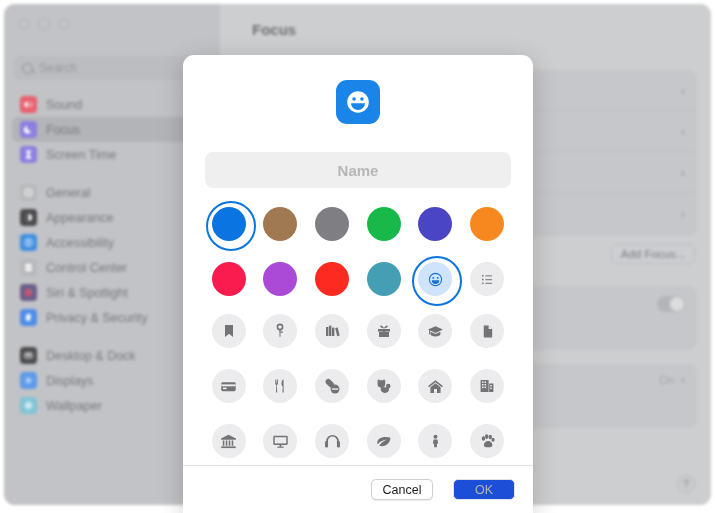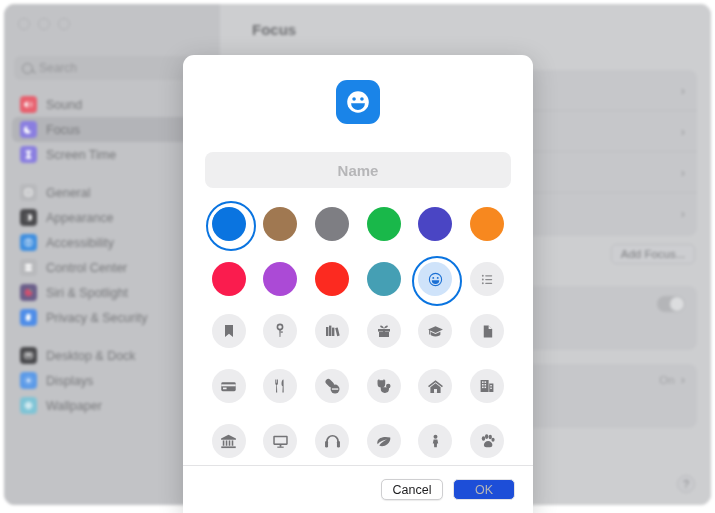--- a/index.html
+++ b/index.html
@@ -231,21 +231,21 @@
     display: flex; align-items: center; justify-content: center;
   }
   .icon-circle svg { fill: #737376; }
 
   .dialog-footer {
     position: absolute; left: 0; right: 0; bottom: 0;
     height: 48px;
     border-top: 1px solid #e3e3e5;
     background: #ffffff;
     display: flex; align-items: center; justify-content: flex-end;
-    gap: 10px;
+    gap: 20px;
     padding-right: 18px;
   }
   .btn {
     min-width: 62px; height: 21px;
     border-radius: 5px;
     font-size: 12.5px;
     display: flex; align-items: center; justify-content: center;
   }
   .btn-cancel {
     background: #ffffff;

